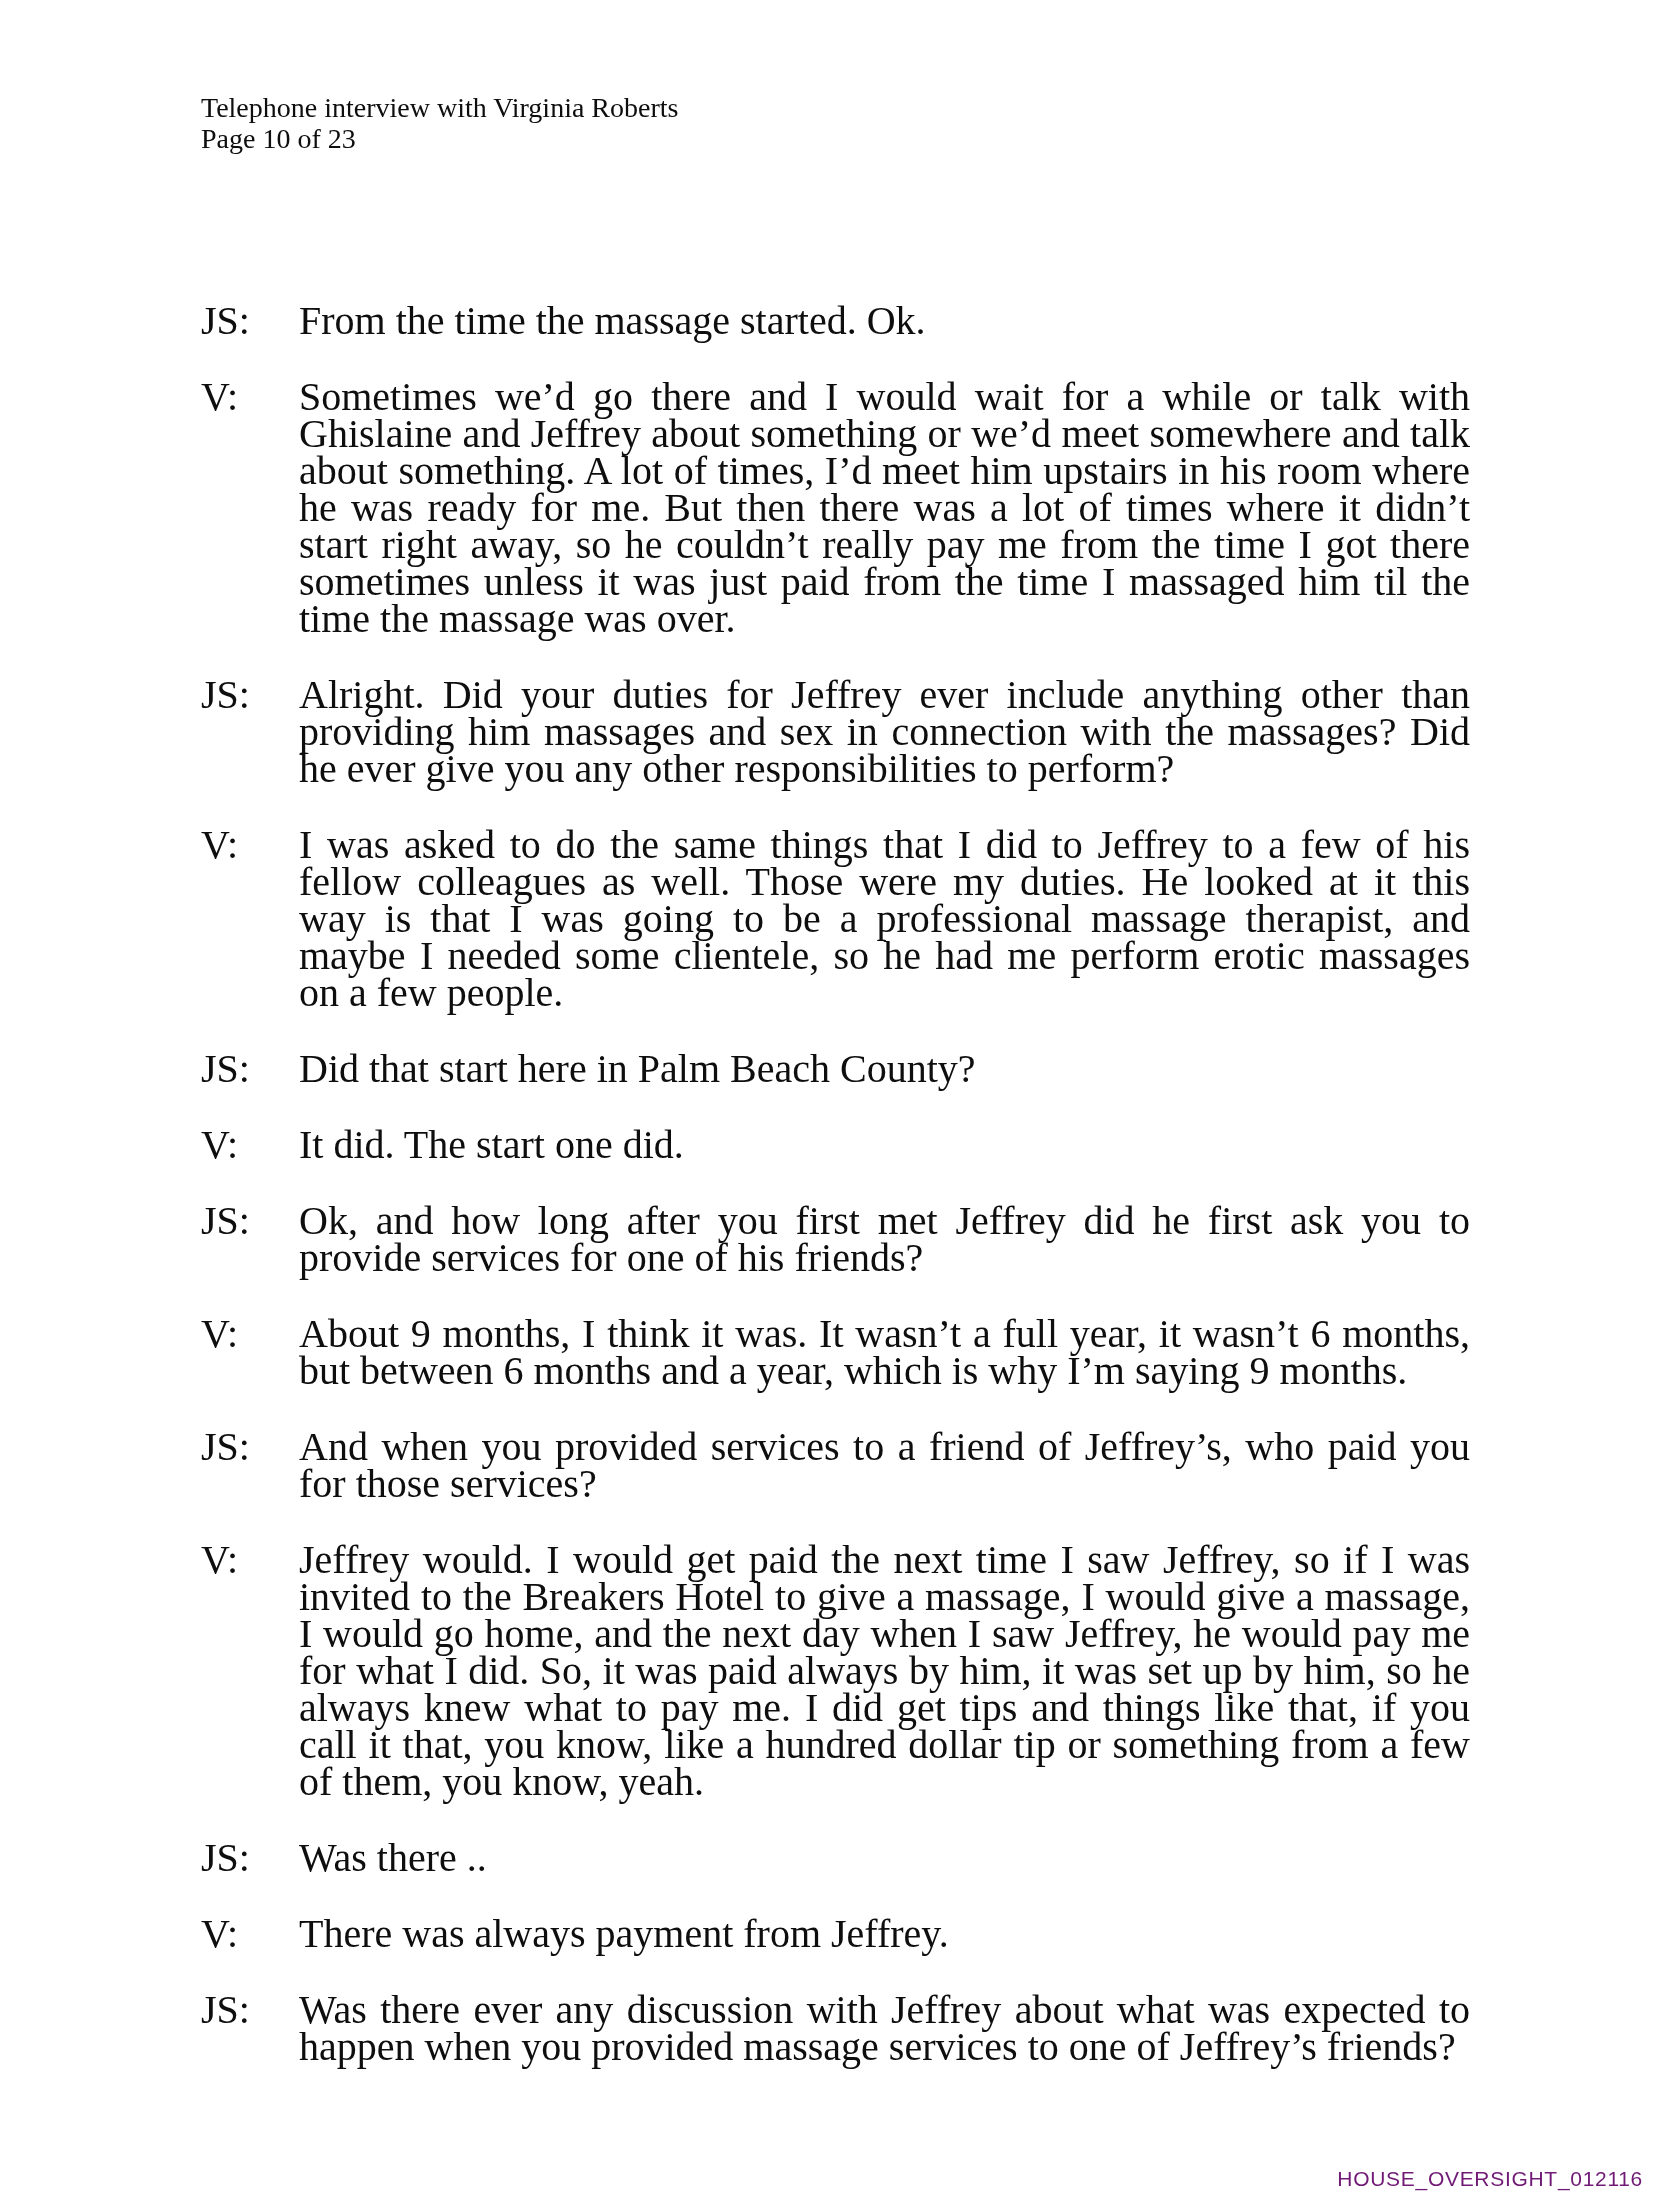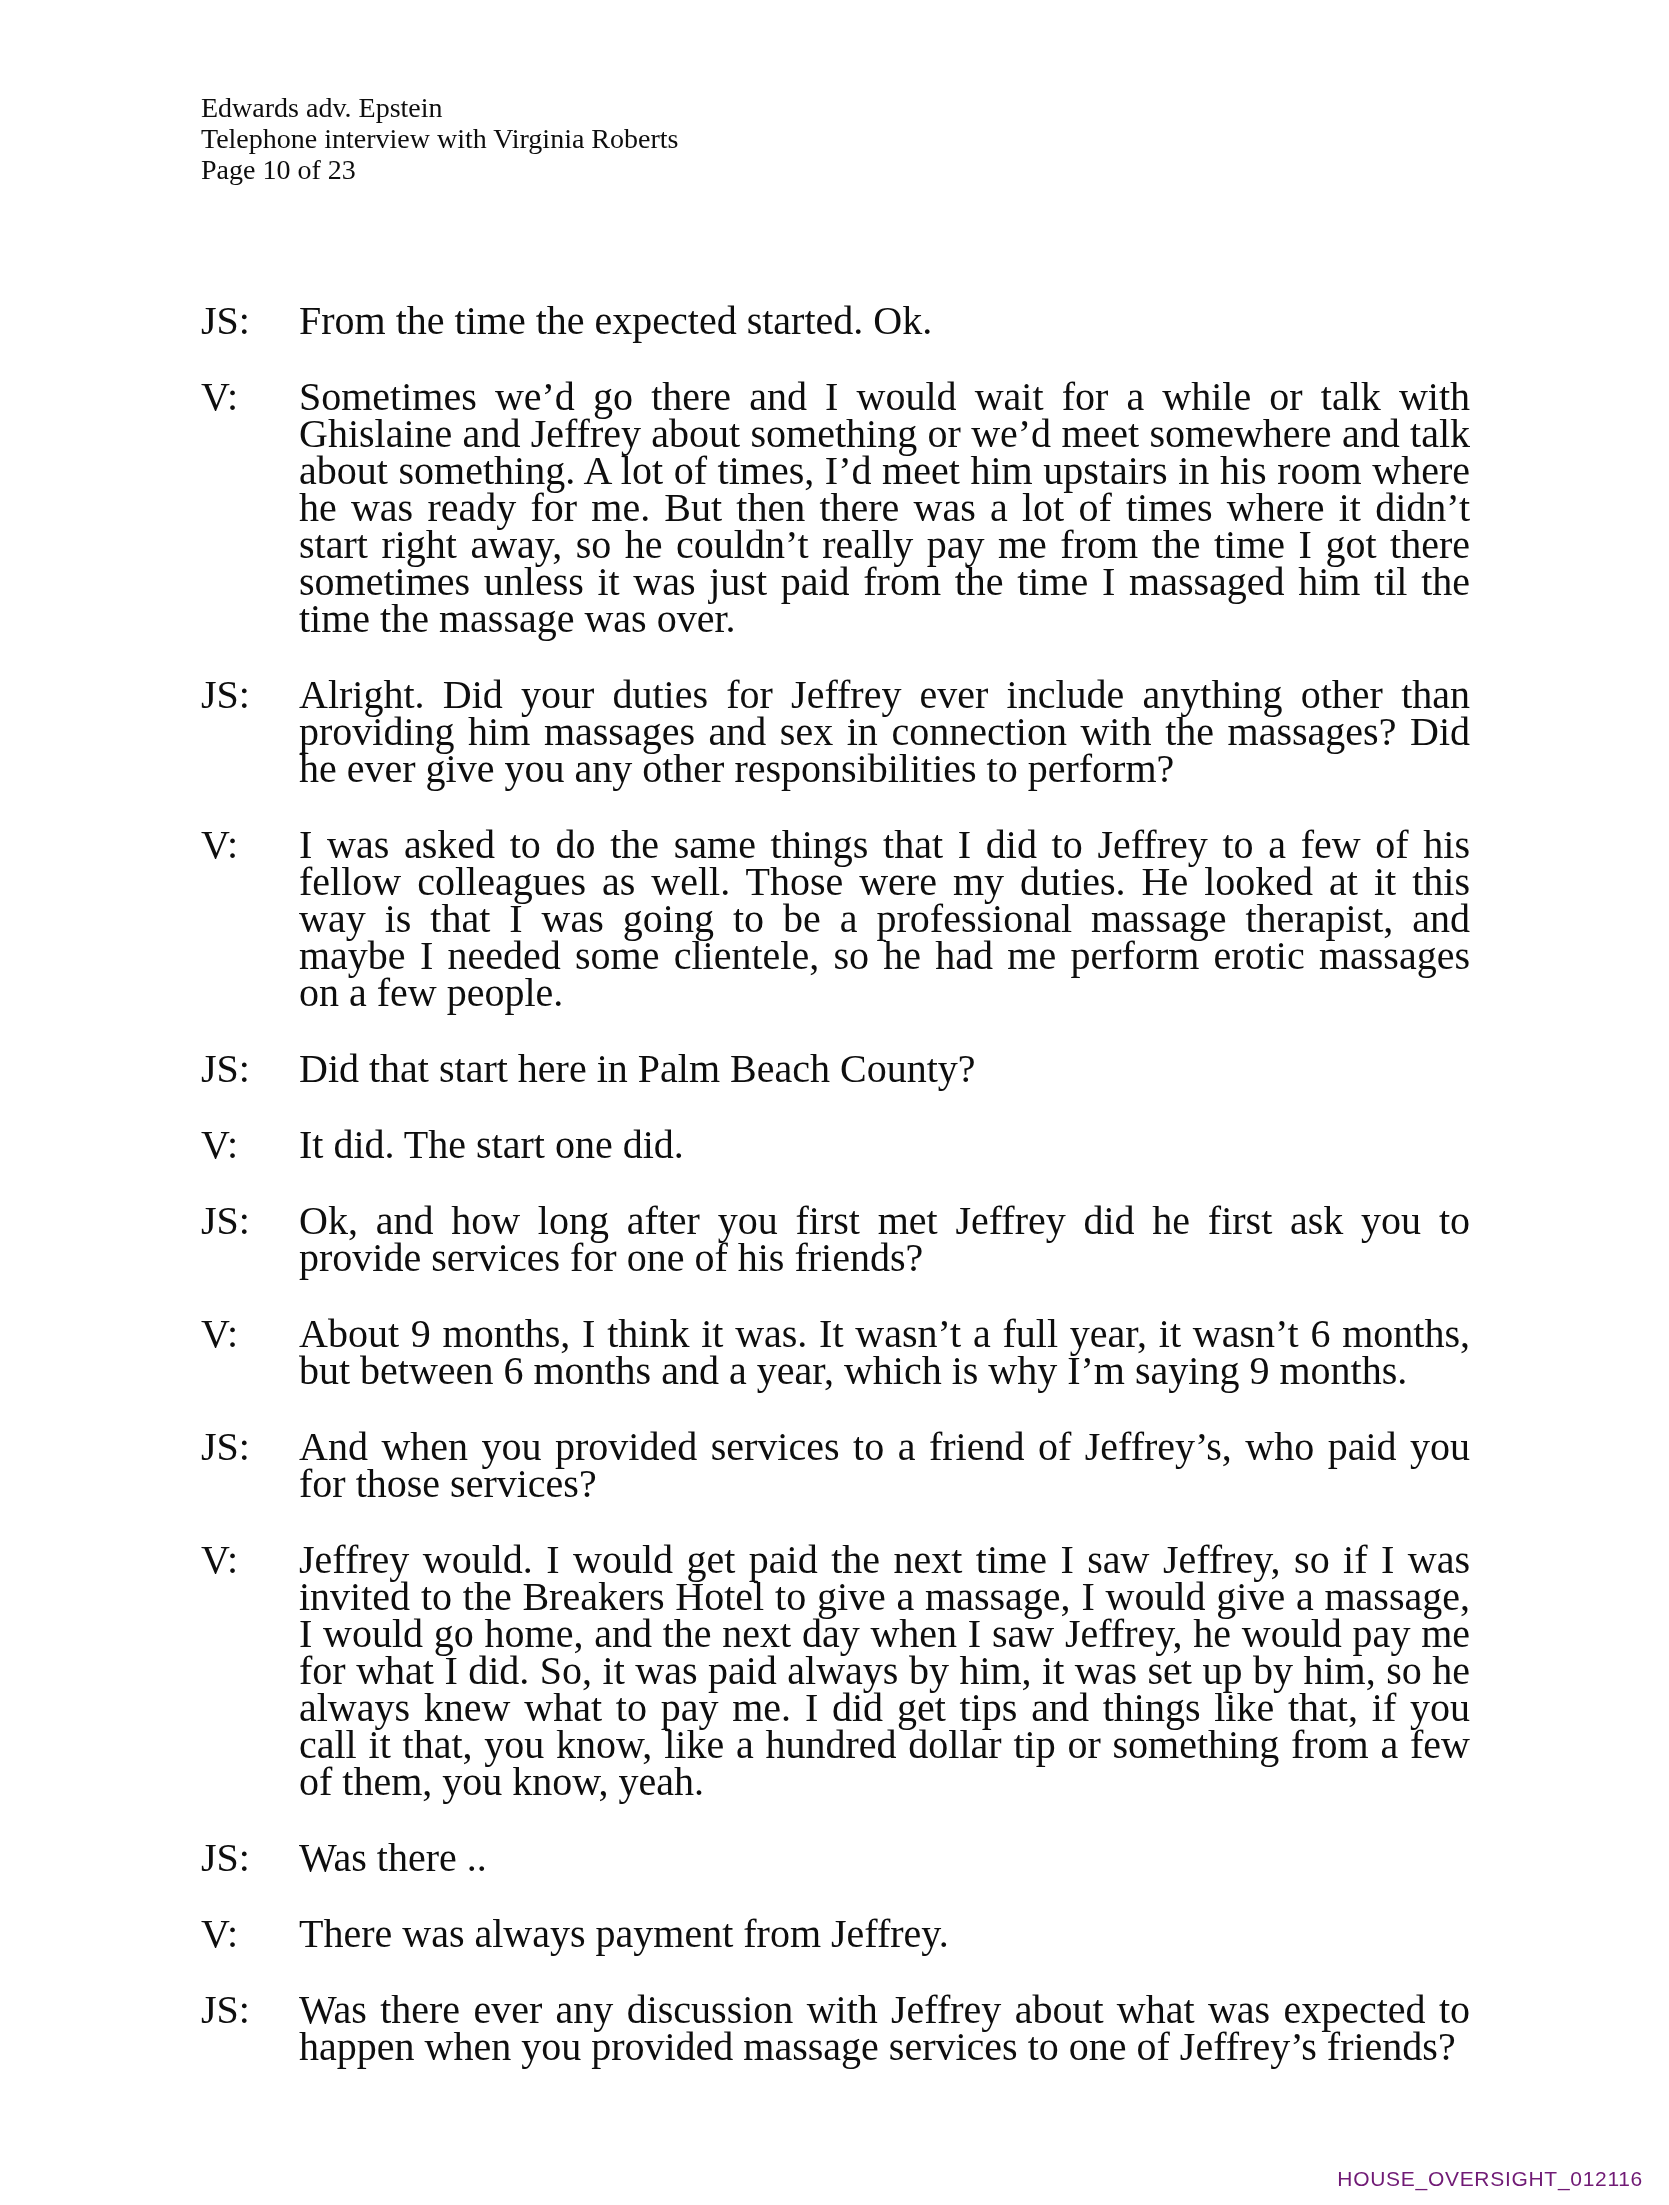--- a/index.html
+++ b/index.html
@@ -53,30 +53,29 @@
     letter-spacing: 0.7px;
     color: #701a75;
   }
 </style>
 </head>
 <body>
 
 <div class="page">
 
   <div class="header">
-    <div>Edwards adv. Epstein</div>
     <div>Telephone interview with Virginia Roberts</div>
     <div>Page 10 of 23</div>
   </div>
 
   <div class="transcript">
 
       <div class="entry">
         <div class="speaker">JS:</div>
-        <div class="text">From the time the expected started.  Ok.</div>
+        <div class="text">From the time the massage started.  Ok.</div>
       </div>
 
       <div class="entry">
         <div class="speaker">V:</div>
         <div class="text">Sometimes we’d go there and I would wait for a while or talk with Ghislaine and Jeffrey about something or we’d meet somewhere and talk about something.  A lot of times, I’d meet him upstairs in his room where he was ready for me.  But then there was a lot of times where it didn’t start right away, so he couldn’t really pay me from the time I got there sometimes unless it was just paid from the time I massaged him til the time the massage was over.</div>
       </div>
 
       <div class="entry">
         <div class="speaker">JS:</div>
         <div class="text">Alright.  Did your duties for Jeffrey ever include anything other than providing him massages and sex in connection with the massages?  Did he ever give you any other responsibilities to perform?</div>

